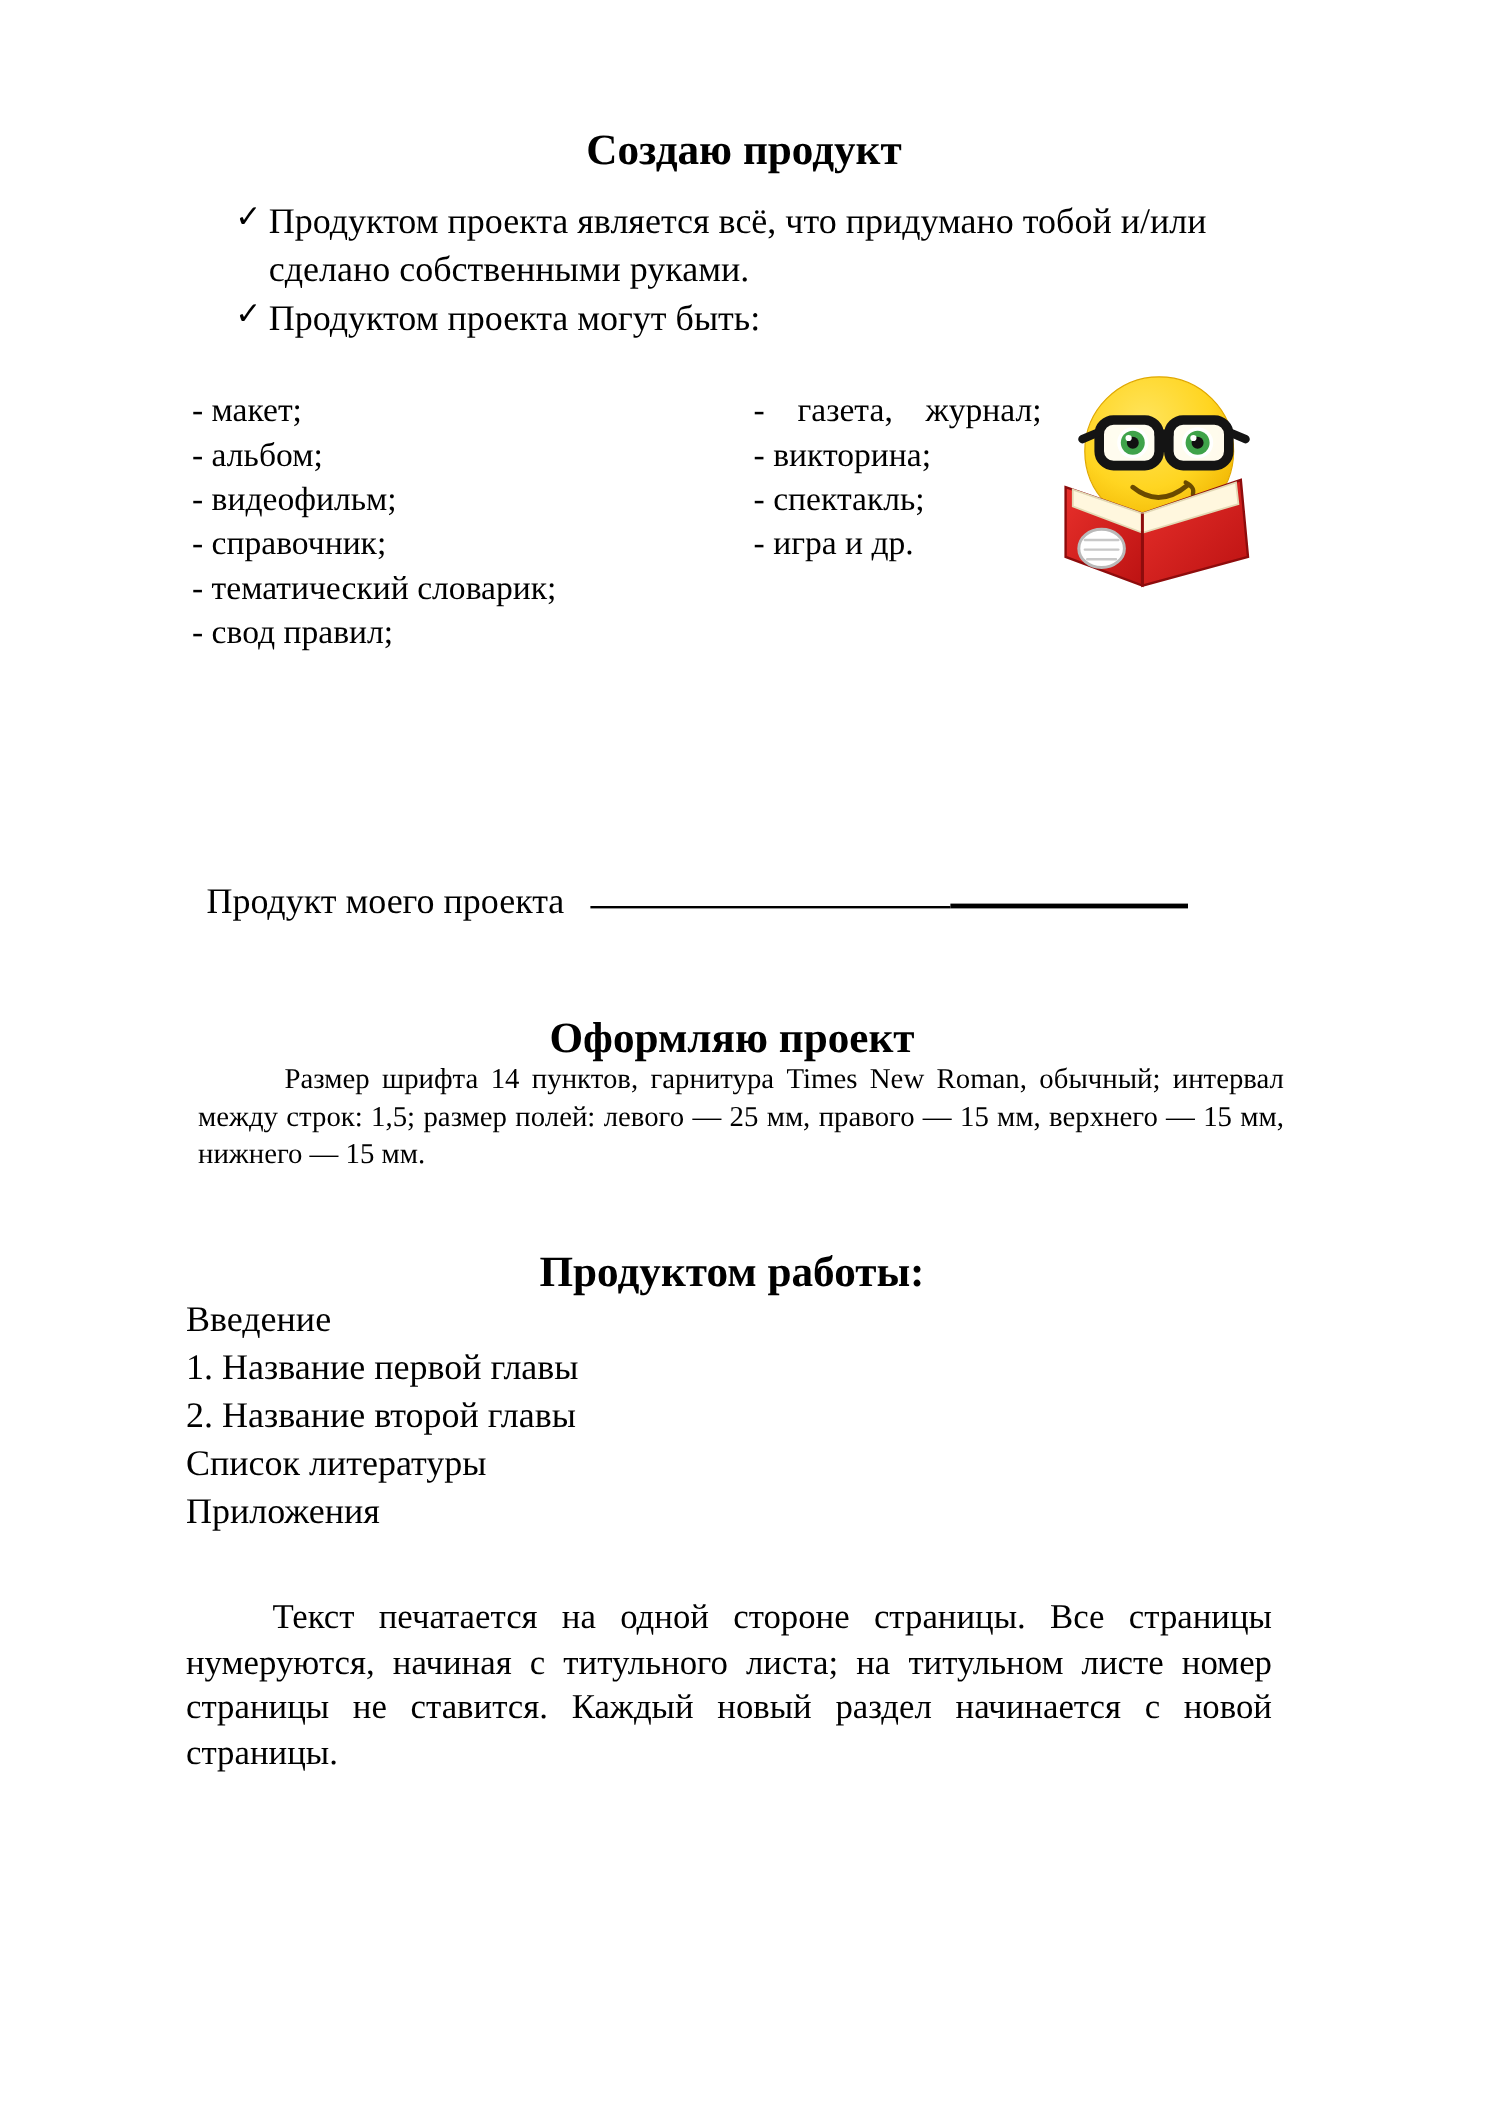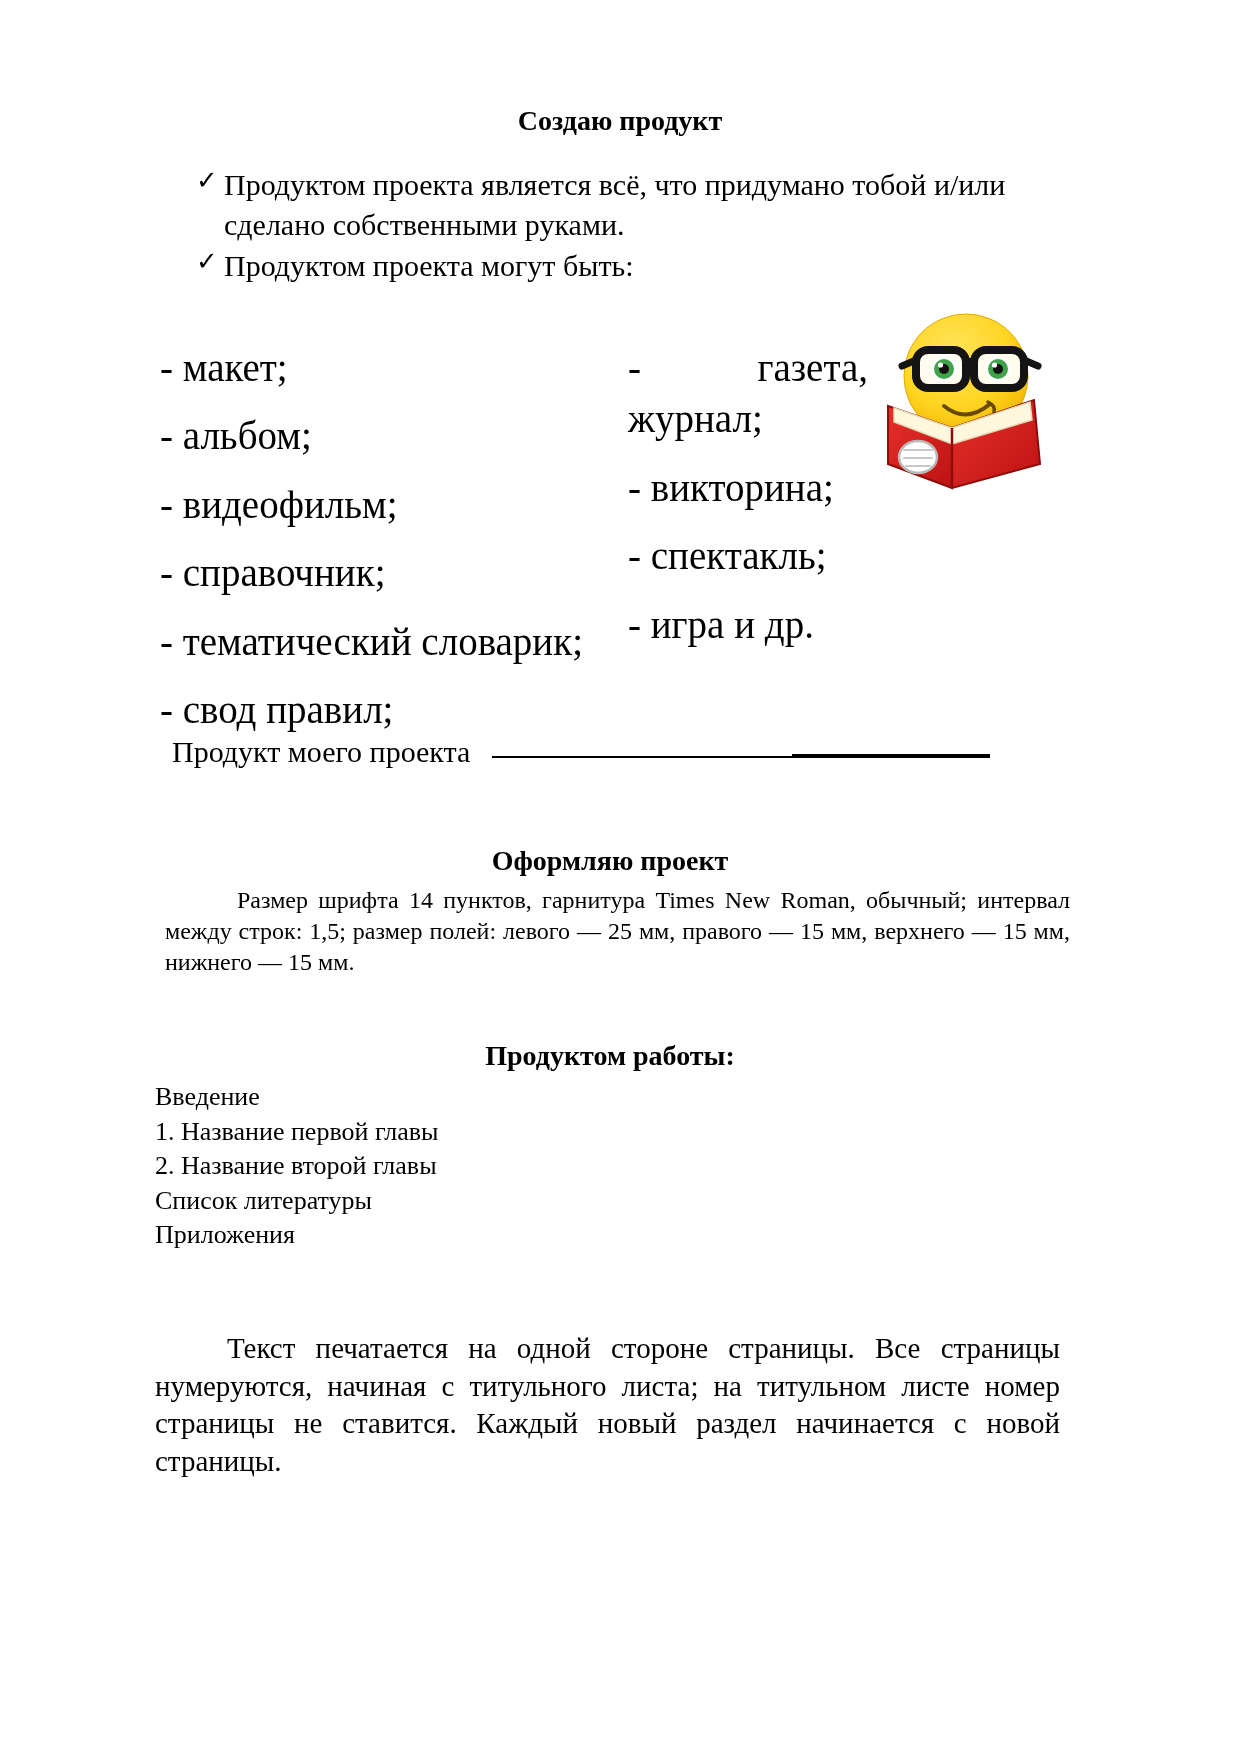--- a/index.html
+++ b/index.html
@@ -17,21 +17,21 @@
     height: 1754px;
     background: #ffffff;
     overflow: hidden;
     box-sizing: border-box;
   }
 
   
   .h-center {
     text-align: center;
     font-weight: bold;
-    font-size: 28px;
+    font-size: 36px;
     line-height: 1.15;
   }
 
   .body-text {
     font-size: 30px;
     line-height: 1.30;
   }
 
   
   .sec-product-title {
@@ -77,24 +77,23 @@
     top: 0;
     width: 430px;
   }
   .col-right {
     position: absolute;
     left: 468px;
     top: 0;
     width: 240px;
   }
   .col-left div, .col-right div {
-    font-size: 39px;
+    font-size: 28px;
     line-height: 1.32;
     white-space: nowrap;
-    margin-top: 17px;
   }
   .col-right div.justified {
     white-space: normal;
     text-align: justify;
     text-align-last: justify;
   }
 
   
   .emoji-pic {
     position: absolute;
@@ -161,21 +160,21 @@
   .structure-list {
     position: absolute;
     left: 155px;
     top: 1080px;
     width: 700px;
     list-style: none;
     margin: 0;
     padding: 0;
   }
   .structure-list li {
-    font-size: 26px;
+    font-size: 30px;
     line-height: 1.33;
   }
 
   .final-para {
     position: absolute;
     left: 155px;
     top: 1330px;
     width: 905px;
     font-size: 29px;
     line-height: 1.30;

